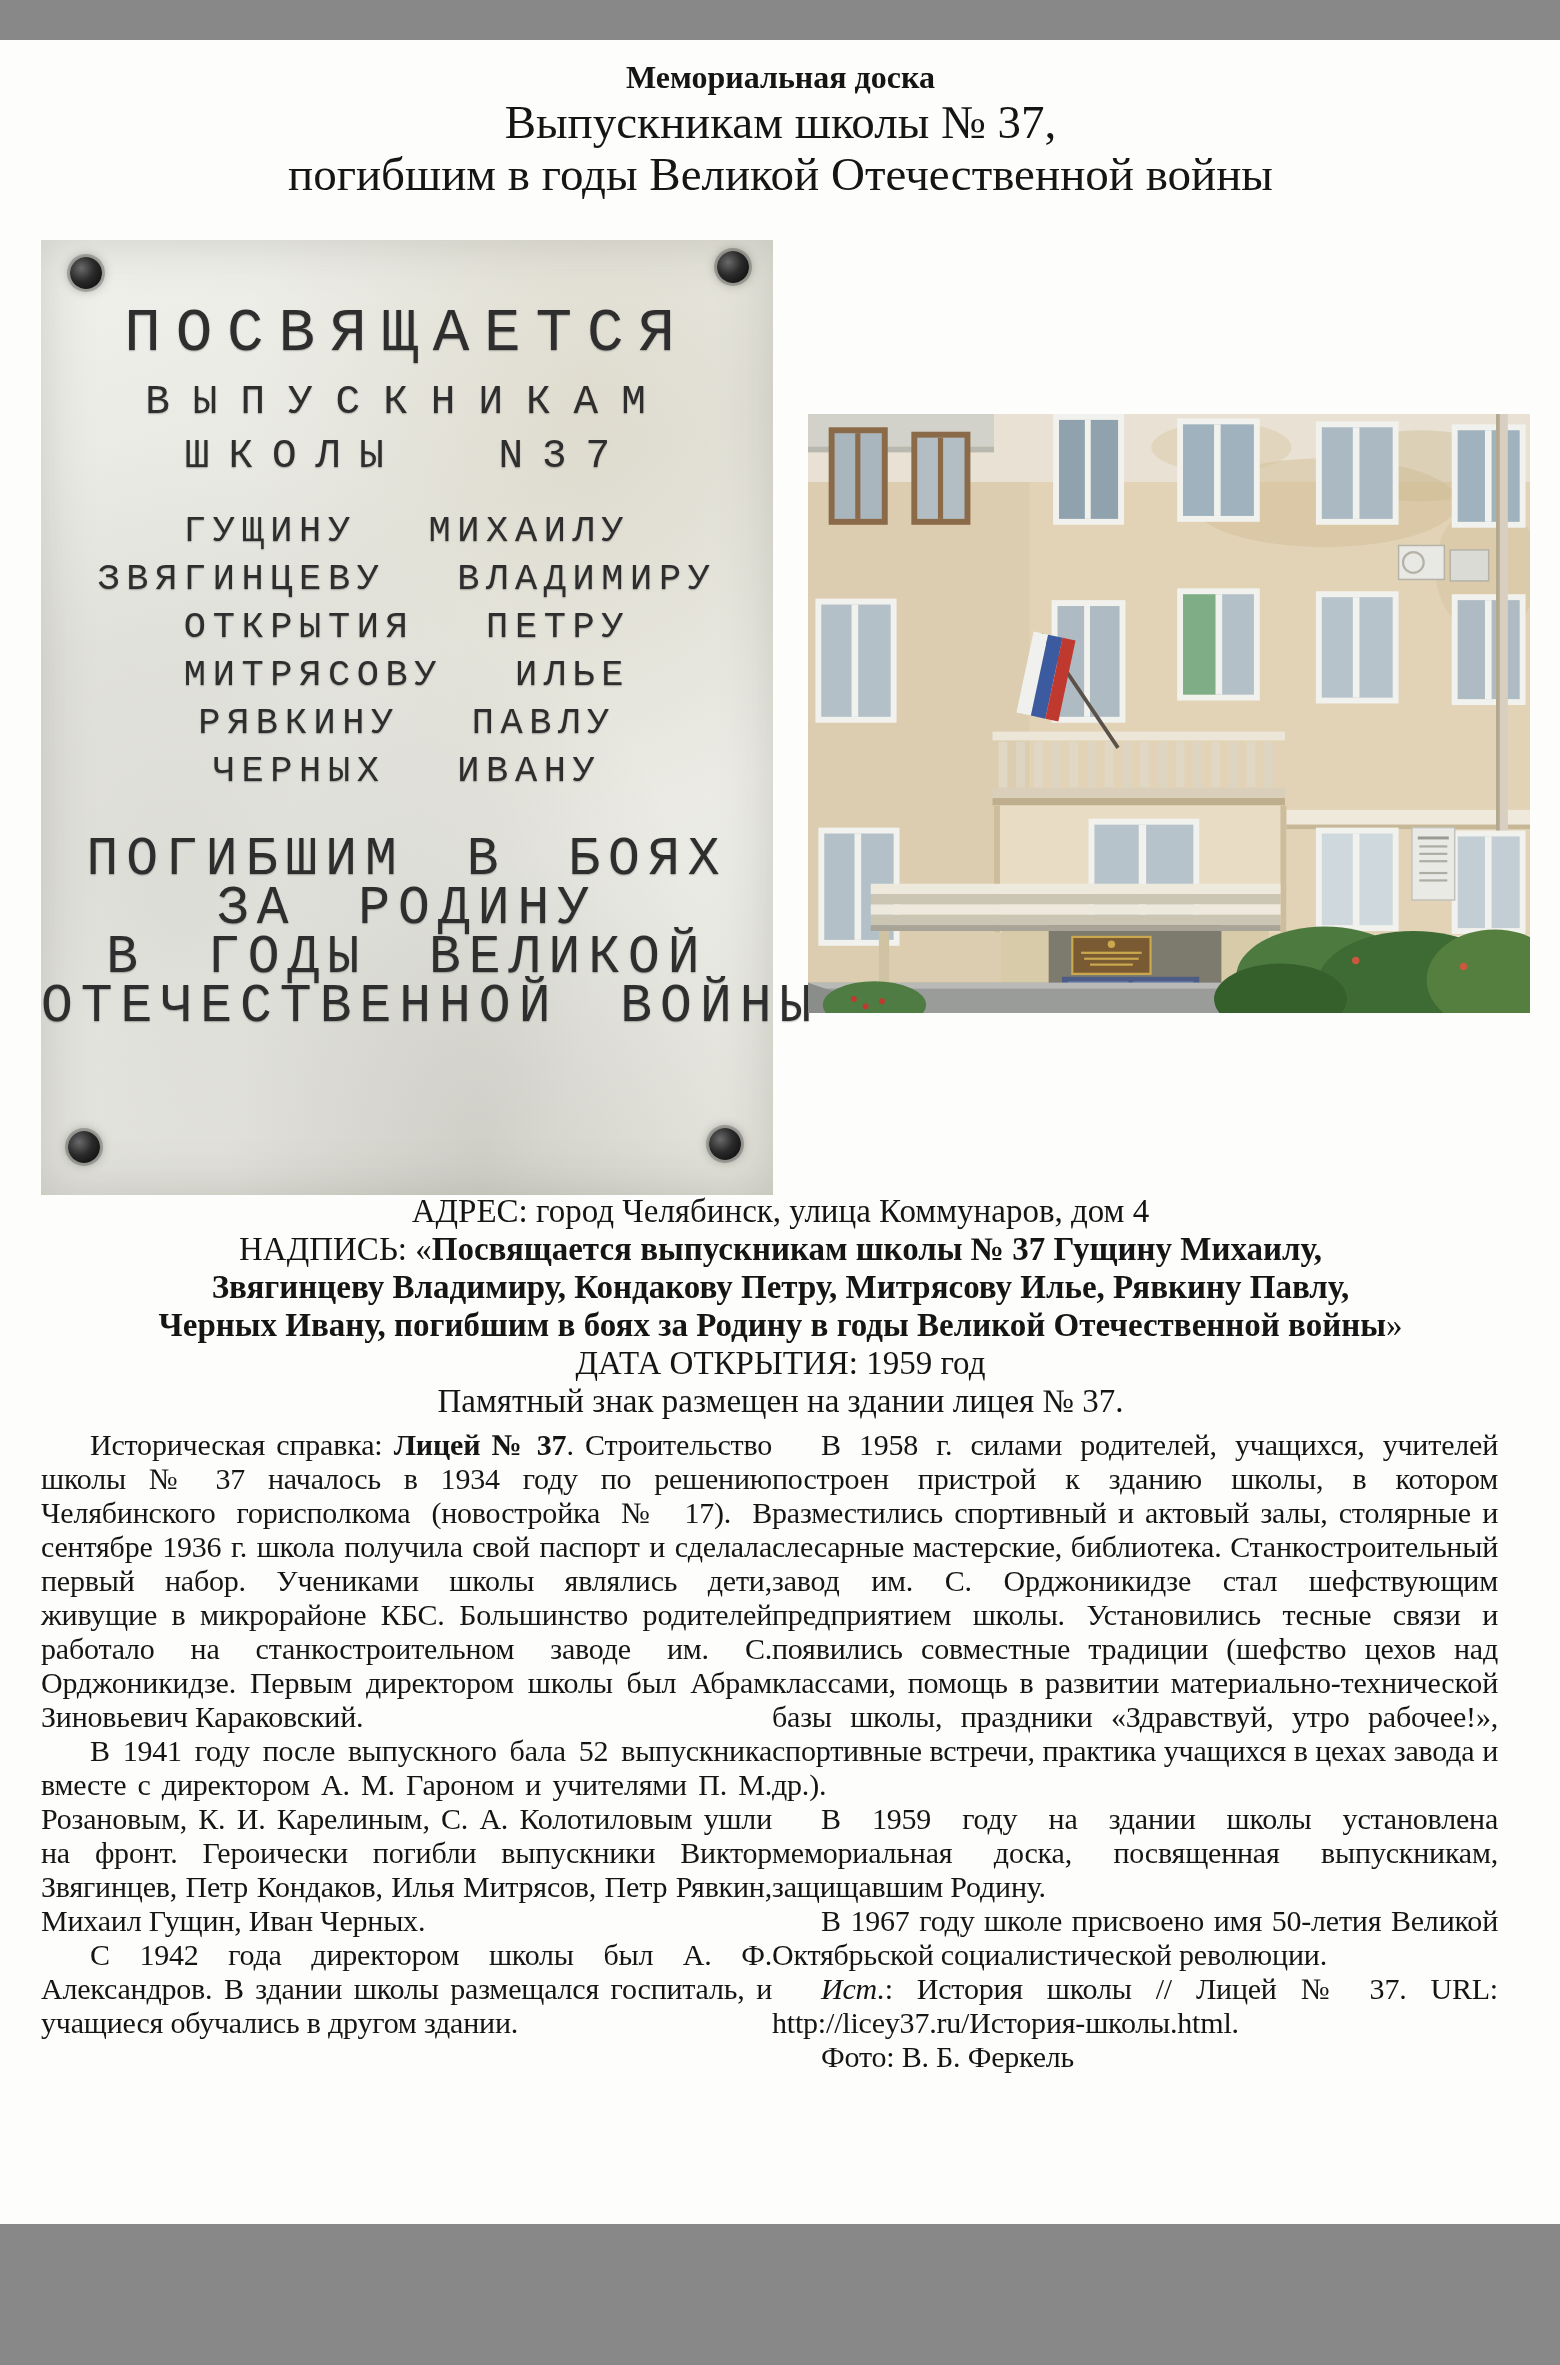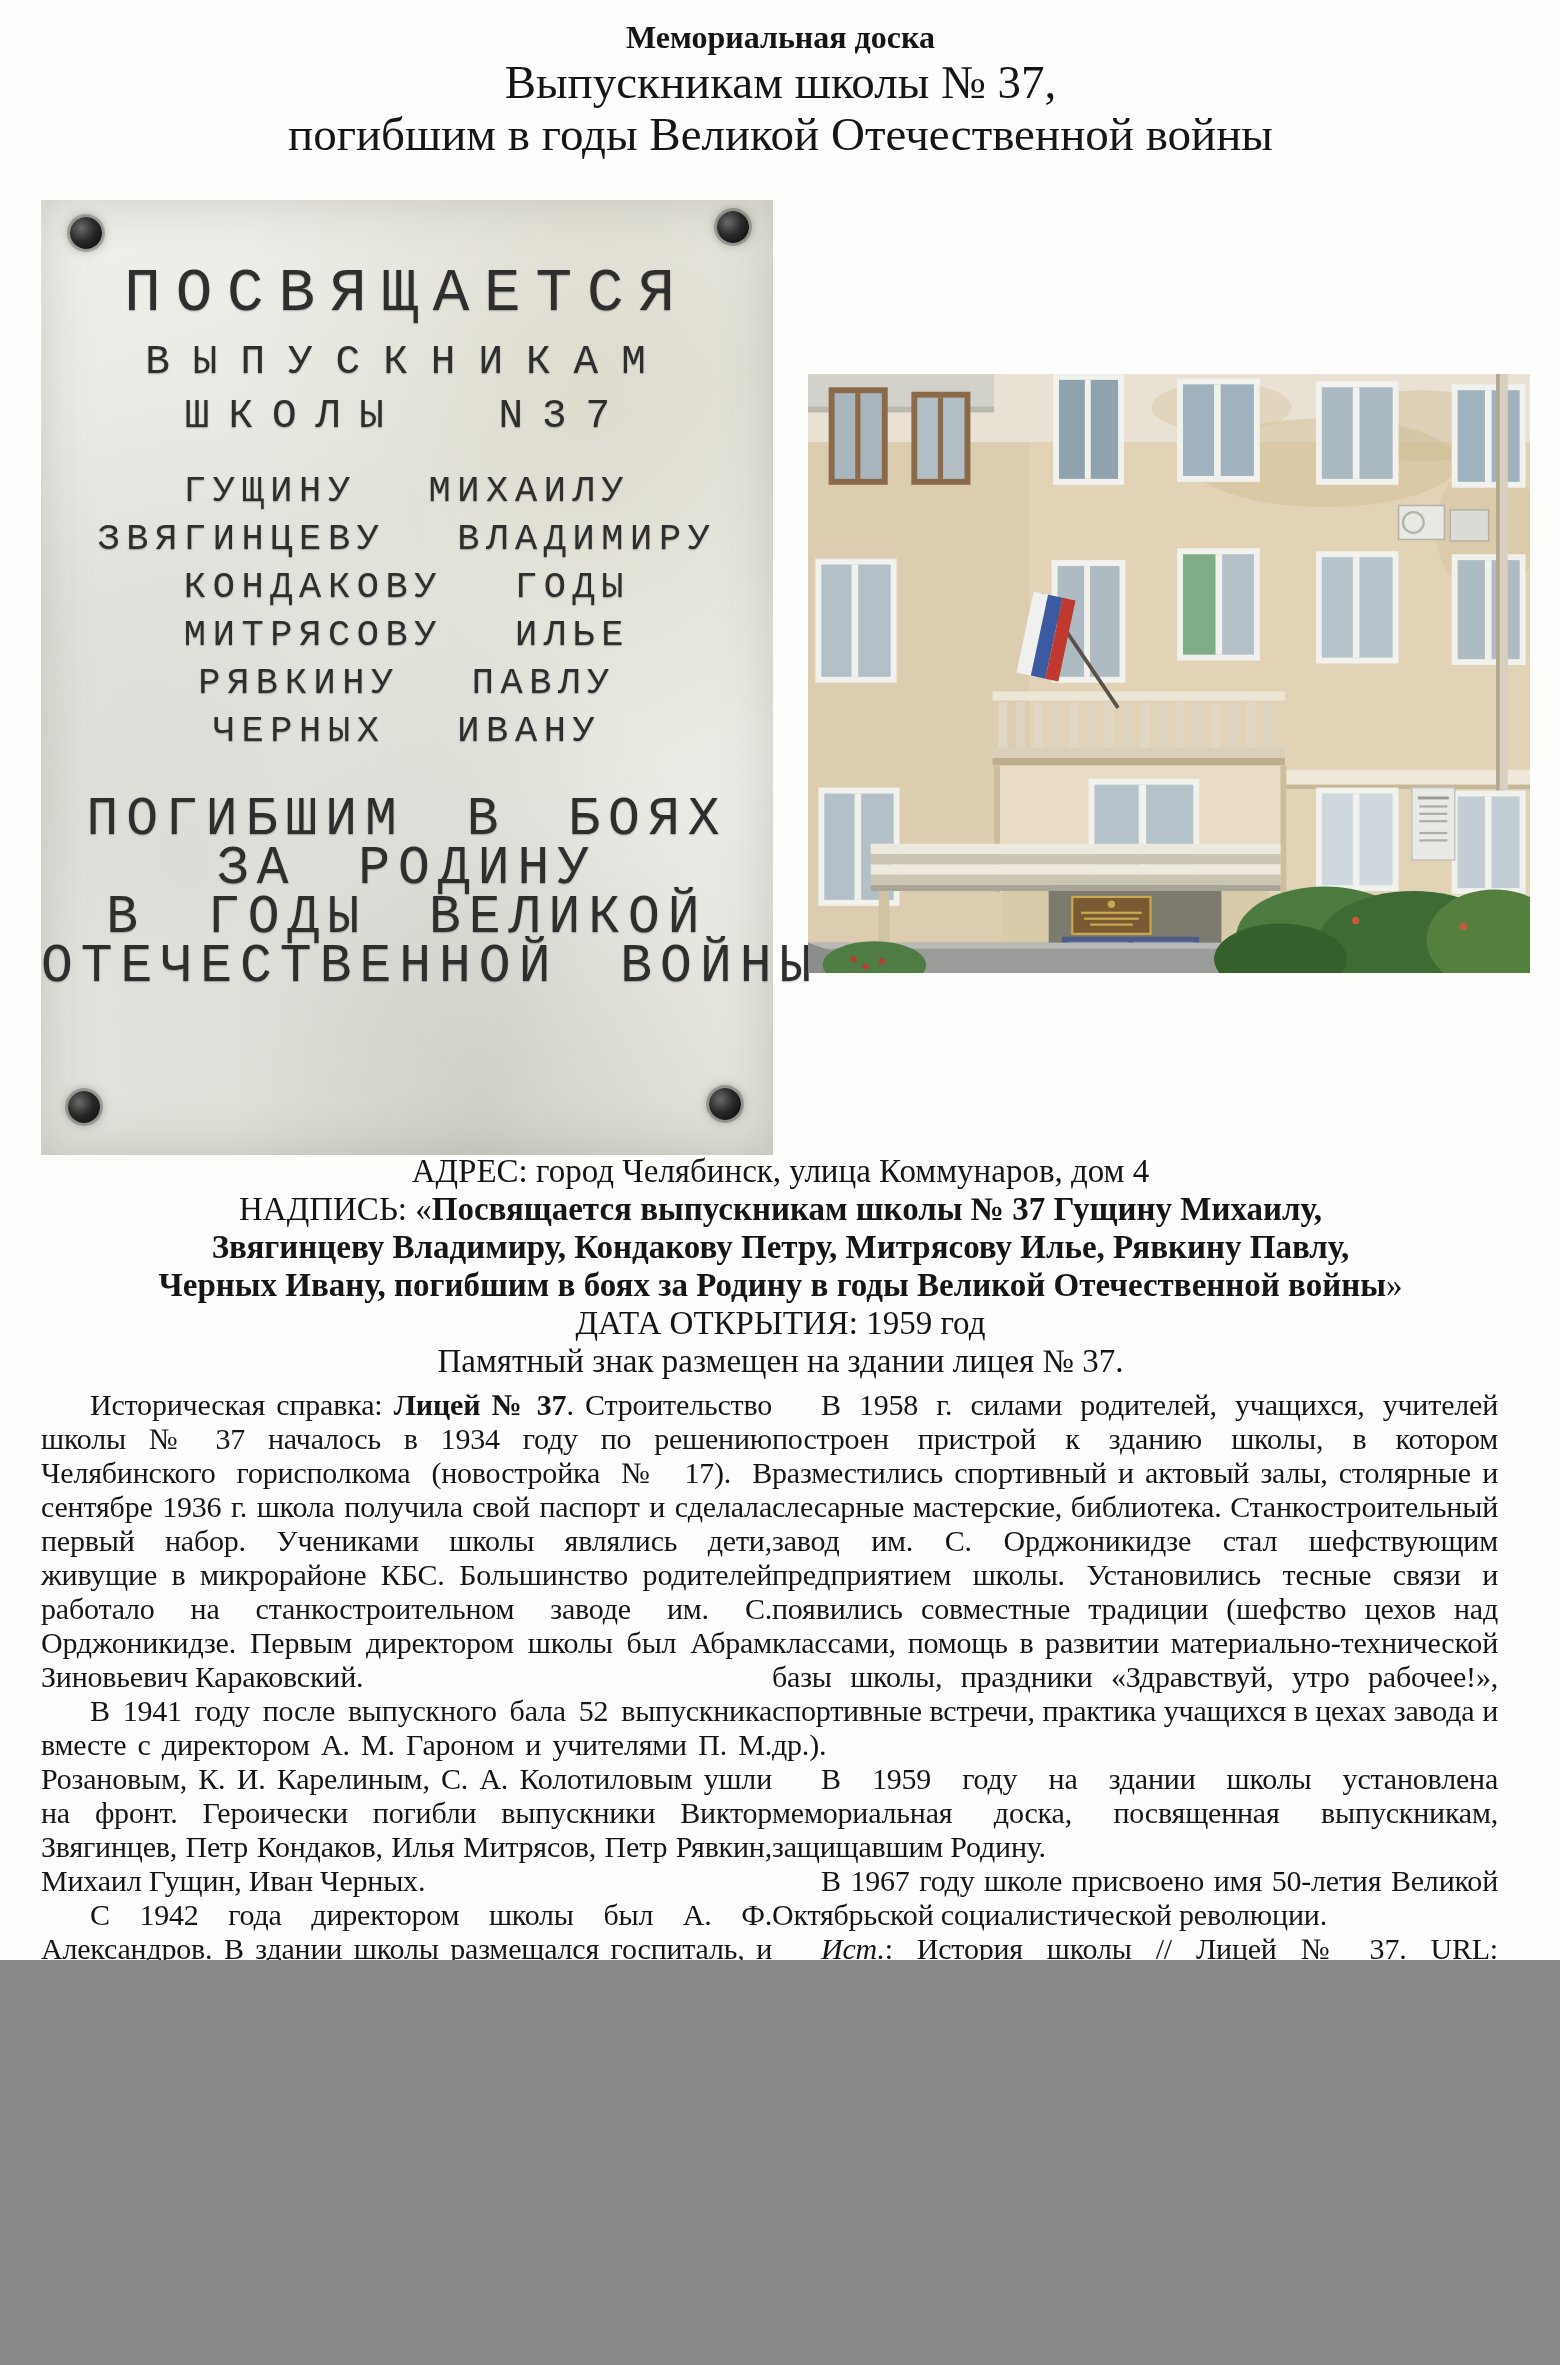--- a/index.html
+++ b/index.html
@@ -1,23 +1,24 @@
 <!DOCTYPE html>
 <html style="--paper: #fdfdfb; --ink: #151515; --flag-white: #f0f1ee; --flag-blue: #3b5aa0; --flag-red: #c0392f; --facade: #e2d3b7; --door-blue: #6478ab; --foliage: #4c7a3f;font-size:11.8px"><head>
 <meta charset="utf-8">
 <style>
   :root{
     --paper:#fdfdfb; --ink:#151515;
   }
   html,body{margin:0;padding:0;background:#888;}
   .page{
-    position:relative; width:1561px; height:1960px;
+    position:relative; width:1561px; height:2184px;
     background:var(--paper); overflow:hidden;
     font-family:"Liberation Serif","DejaVu Serif",serif;
     color:var(--ink);
+    margin-top:40px;
   }
   
   .header{position:absolute;top:17.7px;left:0;right:0;text-align:center;}
   .category{font-size:32px;font-weight:bold;line-height:38px;}
   .title{font-size:47px;font-weight:normal;line-height:52px;}
   
   .photo-plaque{
     position:absolute;left:41px;top:200px;width:732px;height:955px;
     background:
       radial-gradient(ellipse at 75% 18%, rgba(205,198,170,.35), rgba(0,0,0,0) 45%),
@@ -81,21 +82,21 @@
     <span class="bolt b-bl"></span>
     <span class="bolt b-br"></span>
 
     <div class="plq-line plq-ded1">ПОСВЯЩАЕТСЯ</div>
     <div class="plq-line plq-ded2">ВЫПУСКНИКАМ</div>
     <div class="plq-line plq-ded3">ШКОЛЫ N37</div>
 
     <div class="plq-names">
       <div class="plq-name">ГУЩИНУ МИХАИЛУ</div>
       <div class="plq-name">ЗВЯГИНЦЕВУ ВЛАДИМИРУ</div>
-      <div class="plq-name">КОНДАКОВУ ГОДЫ</div>
+      <div class="plq-name">ОТКРЫТИЯ ПЕТРУ</div>
       <div class="plq-name">МИТРЯСОВУ ИЛЬЕ</div>
       <div class="plq-name">РЯВКИНУ ПАВЛУ</div>
       <div class="plq-name">ЧЕРНЫХ ИВАНУ</div>
     </div>
 
     <div class="plq-epitaph">
       <div class="plq-epi">ПОГИБШИМ В БОЯХ</div>
       <div class="plq-epi">ЗА РОДИНУ</div>
       <div class="plq-epi">В ГОДЫ ВЕЛИКОЙ</div>
       <div class="plq-epi">ОТЕЧЕСТВЕННОЙ ВОЙНЫ</div>

